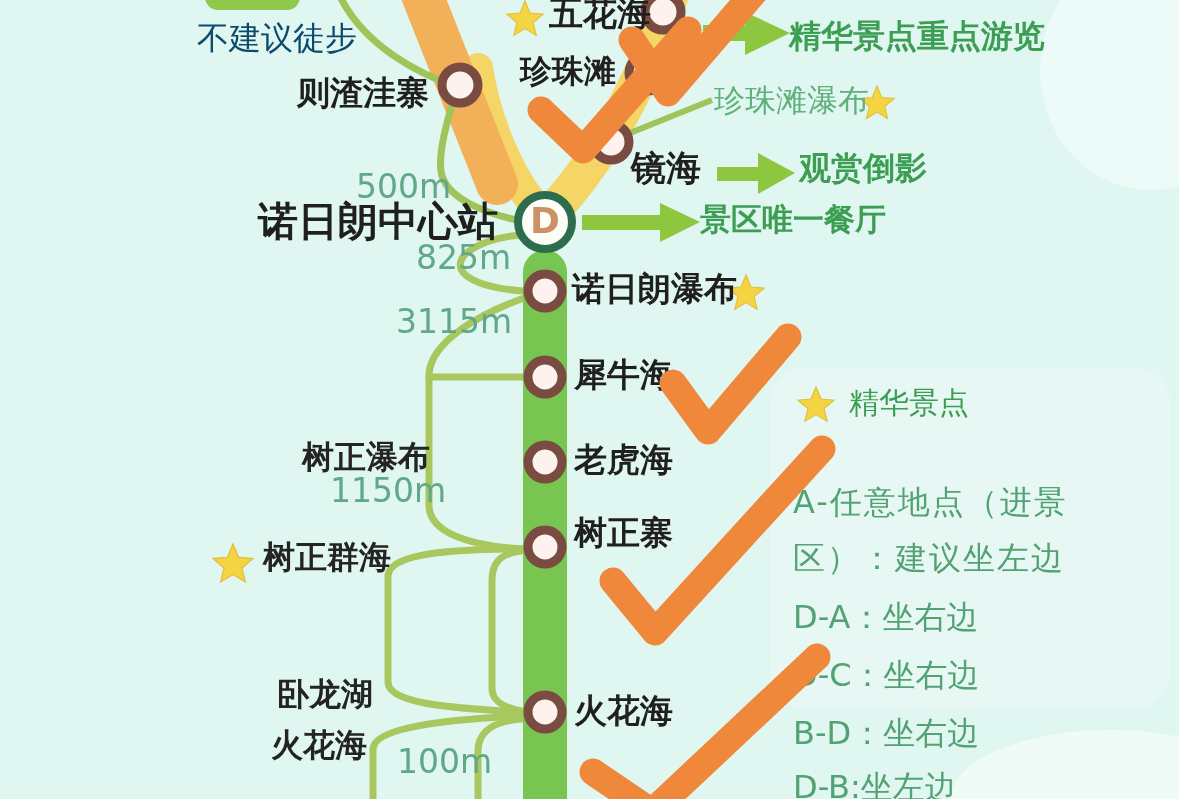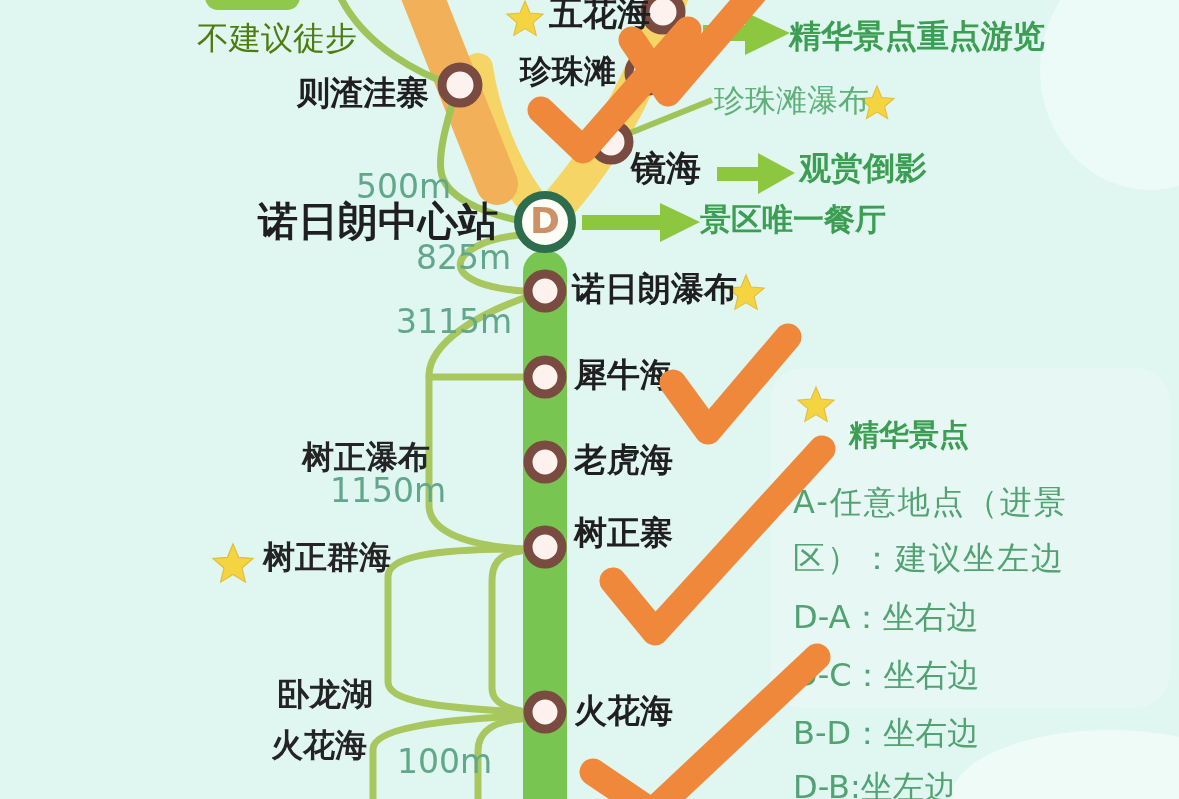--- a/index.html
+++ b/index.html
@@ -4,24 +4,24 @@
 <style>
   html,body{margin:0;padding:0;background:#cfe9e6;font-family:"DejaVu Sans",sans-serif;}
   #screen{position:relative;width:1179px;height:799px;overflow:hidden;background:#E0F6F1;}
   #screen svg{position:absolute;left:0;top:0;}
   #base{z-index:1;}
   #marks{z-index:3;pointer-events:none;}
   .lbl{position:absolute;white-space:nowrap;z-index:2;line-height:1.05;}
   .black{color:#1f1f1f;font-weight:700;}
   .black2{color:#242424;font-weight:600;}
   .dist{color:#61A78A;font-weight:500;}
-  .walk{color:#4d7c0f;font-weight:500;}
+  .walk{color:#0c4a6e;font-weight:500;}
   .gbold{color:#3C9E52;font-weight:700;}
   .glight{color:#5FB07A;font-weight:500;}
-  .gsemi{color:#3C9E52;font-weight:700;margin-top:32px;}
+  .gsemi{color:#3C9E52;font-weight:400;}
   .gtitle{color:#2E9150;font-weight:800;}
   .grow{color:#52A273;font-weight:500;}
   .hubletter{color:#CC9166;font-weight:800;text-align:center;}
 </style>
 </head>
 <body>
 
 <div id="screen">
 
   <svg id="base" width="1179" height="799" viewBox="0 0 1179 799">

